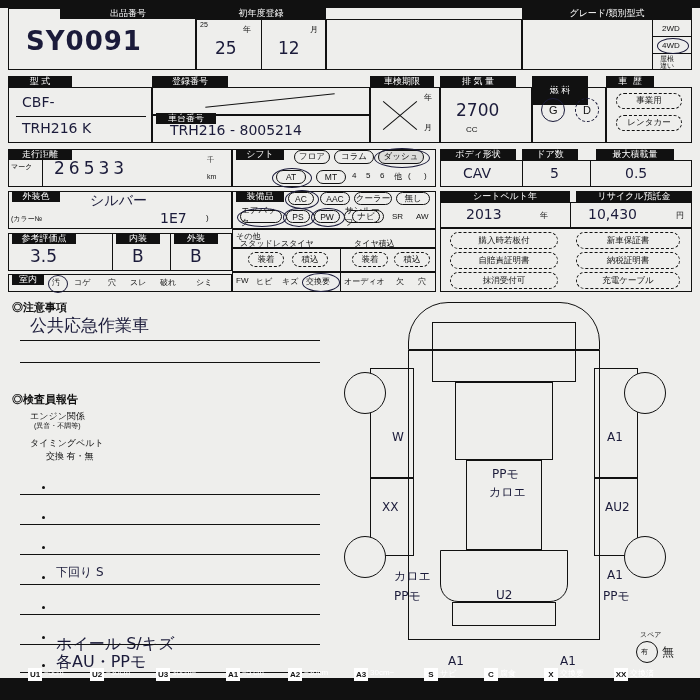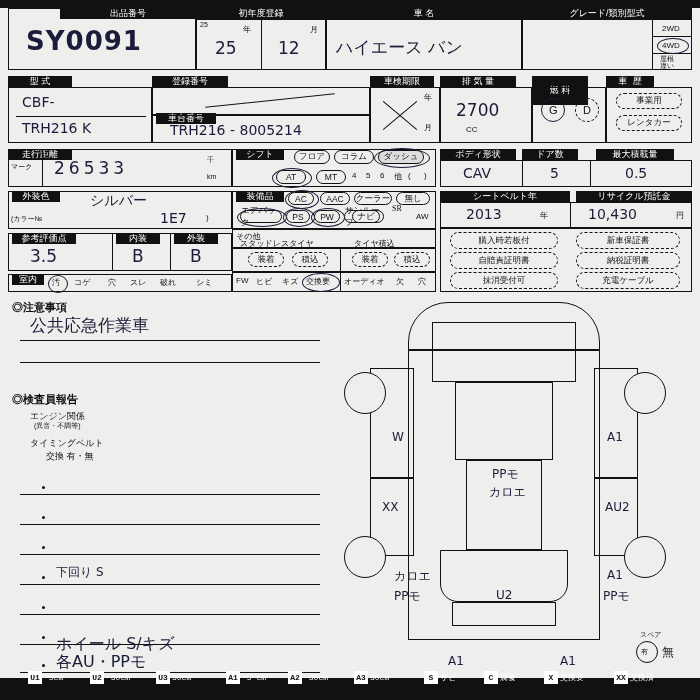--- a/index.html
+++ b/index.html
@@ -17,21 +17,21 @@
   .line{position:absolute;background:#111;}
   .hline{height:1px;}
   .vline{width:1px;}
   .ell{position:absolute;border:1.5px solid #1b1b3a;border-radius:50%;}
 
   
   #topbar{position:absolute;left:0;top:0;width:700px;height:8px;background:#111;}
   #botbar{position:absolute;left:0;top:678px;width:700px;height:22px;background:#111;}
   .hdrband{position:absolute;box-sizing:border-box;background:#111;color:#fff;font-size:9px;display:flex;align-items:center;justify-content:center;}
 
-  .btm{position:absolute;top:668px;height:18px;box-sizing:border-box;color:#fff;font-size:8px;display:flex;align-items:center;font-family:Liberation Mono, monospace;}
+  .btm{position:absolute;top:668px;height:18px;box-sizing:border-box;color:#fff;font-size:8px;display:flex;align-items:flex-start;}
   .btmk{background:#fff;color:#111;display:inline-flex;align-items:center;justify-content:center;width:14px;height:13px;margin-right:2px;font-size:8px;font-weight:bold;}
 
   .rbtn{position:absolute;box-sizing:border-box;border:1px solid #111;border-radius:9px;font-size:8.5px;display:flex;align-items:center;justify-content:center;color:#111;background:#eeeeec;}
   .rbtn.dashed{border-style:dashed;}
 
   .wheel{position:absolute;border:1.5px solid #111;border-radius:50%;background:#eeeeec;}
   .dia{position:absolute;box-sizing:border-box;border:1.5px solid #111;}
   .diag-note{position:absolute;font-family:"DejaVu Sans",sans-serif;font-size:12px;color:#1b1b3a;white-space:nowrap;}
 
   .ul{position:absolute;border-bottom:1px solid #111;}
@@ -39,36 +39,34 @@
 </style>
 </head>
 <body>
 
 <div id="sheet">
 
   <div id="topbar"></div>
 
   <div class="hdrband" style="left:60px;top:8px;width:136px;height:11px;">出品番号</div>
   <div class="hdrband" style="left:196px;top:8px;width:130px;height:11px;">初年度登録</div>
-  <div class="hdrband" style="left:326px;top:8px;width:196px;height:11px;">車 名</div>
   <div class="hdrband" style="left:522px;top:8px;width:170px;height:11px;">グレード/類別型式</div>
 
   <div class="box" style="left:8px;top:8px;width:188px;height:62px;"></div>
   <div class="hw big" style="left:26px;top:26px;">SY0091</div>
 
   <div class="box" style="left:196px;top:19px;width:130px;height:51px;"></div>
   <div class="line vline" style="left:261px;top:19px;height:51px;"></div>
   <div class="lbl xs" style="left:200px;top:21px;">25</div>
   <div class="lbl sm" style="left:243px;top:24px;">年</div>
   <div class="lbl sm" style="left:310px;top:24px;">月</div>
   <div class="hw md" style="left:215px;top:38px;">25</div>
   <div class="hw md" style="left:278px;top:38px;">12</div>
 
   <div class="box" style="left:326px;top:19px;width:196px;height:51px;"></div>
-  <div class="hw md" style="left:336px;top:36px;">ハイエース バン</div>
 
   <div class="box" style="left:522px;top:19px;width:170px;height:51px;"></div>
   <div class="line vline" style="left:652px;top:19px;height:51px;"></div>
   <div class="line hline" style="left:652px;top:36px;width:40px;"></div>
   <div class="line hline" style="left:652px;top:53px;width:40px;"></div>
   <div class="lbl sm" style="left:662px;top:24px;">2WD</div>
   <div class="lbl sm" style="left:662px;top:41px;">4WD</div>
   <div class="ell" style="left:657px;top:38px;width:30px;height:14px;"></div>
   <div class="lbl xs" style="left:660px;top:55px;line-height:7px;">屋根<br>違い</div>
 
@@ -162,21 +160,21 @@
   <div class="rbtn" style="left:354px;top:192px;width:38px;height:13px;">クーラー</div>
   <div class="rbtn" style="left:396px;top:192px;width:34px;height:13px;">無し</div>
   <div class="rbtn" style="left:240px;top:210px;width:42px;height:13px;">エアバック</div>
   <div class="ell" style="left:237px;top:208px;width:48px;height:17px;"></div>
   <div class="rbtn" style="left:286px;top:210px;width:24px;height:13px;">PS</div>
   <div class="ell" style="left:283px;top:208px;width:30px;height:17px;"></div>
   <div class="rbtn" style="left:314px;top:210px;width:26px;height:13px;">PW</div>
   <div class="ell" style="left:311px;top:208px;width:32px;height:17px;"></div>
   <div class="rbtn" style="left:344px;top:210px;width:40px;height:13px;">サンルーフ</div>
   <div class="rbtn" style="left:352px;top:210px;width:28px;height:13px;">ナビ</div>
-  <div class="lbl sm" style="left:392px;top:204px;font-family:Liberation Serif, serif;">SR</div>
+  <div class="lbl sm" style="left:392px;top:212px;">SR</div>
   <div class="lbl sm" style="left:416px;top:212px;">AW</div>
   <div class="lbl sm" style="left:236px;top:231px;">その他</div>
   <div class="box" style="left:232px;top:229px;width:204px;height:19px;"></div>
 
   <div class="hdrband" style="left:440px;top:191px;width:130px;height:11px;">シートベルト年</div>
   <div class="hdrband" style="left:576px;top:191px;width:116px;height:11px;">リサイクル預託金</div>
   <div class="box" style="left:440px;top:202px;width:252px;height:26px;"></div>
   <div class="line vline" style="left:570px;top:202px;height:26px;"></div>
   <div class="hw sm" style="left:466px;top:206px;">2013</div>
   <div class="lbl sm" style="left:540px;top:210px;">年</div>

